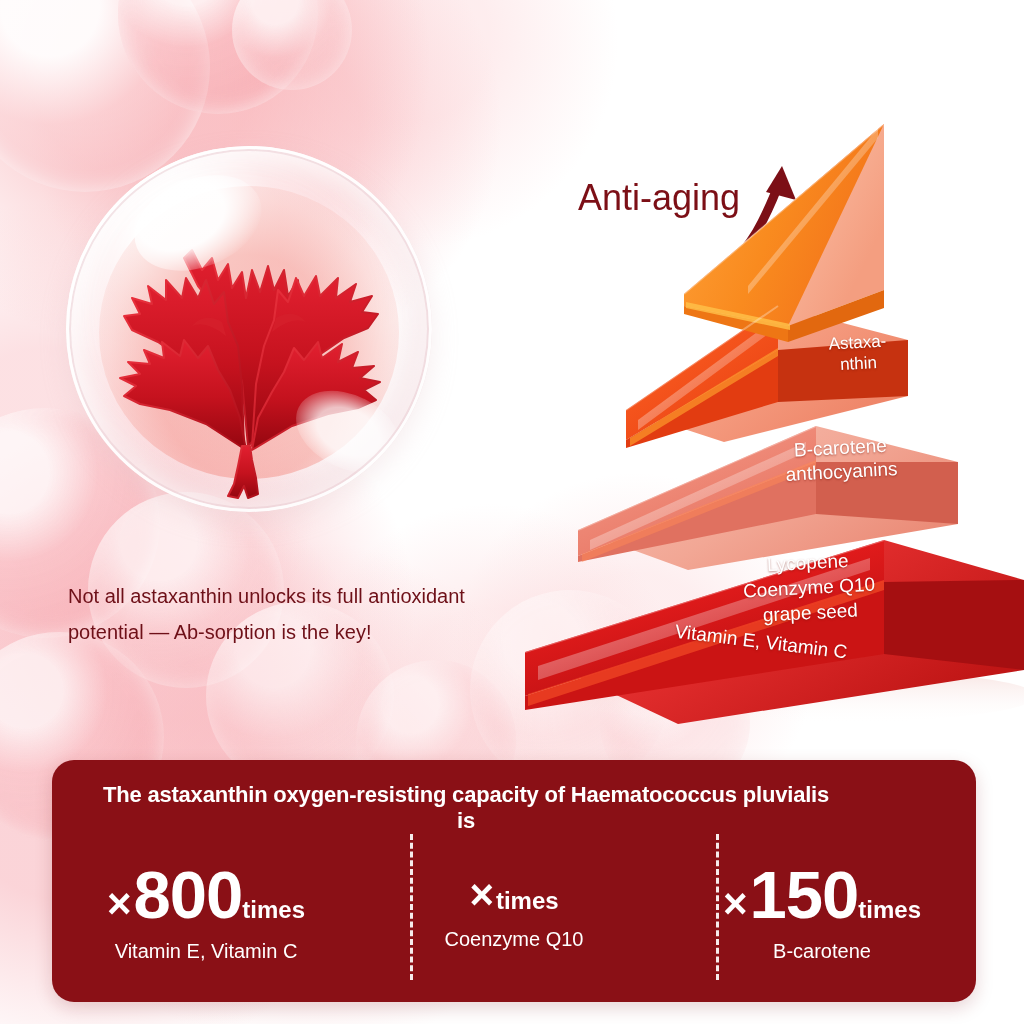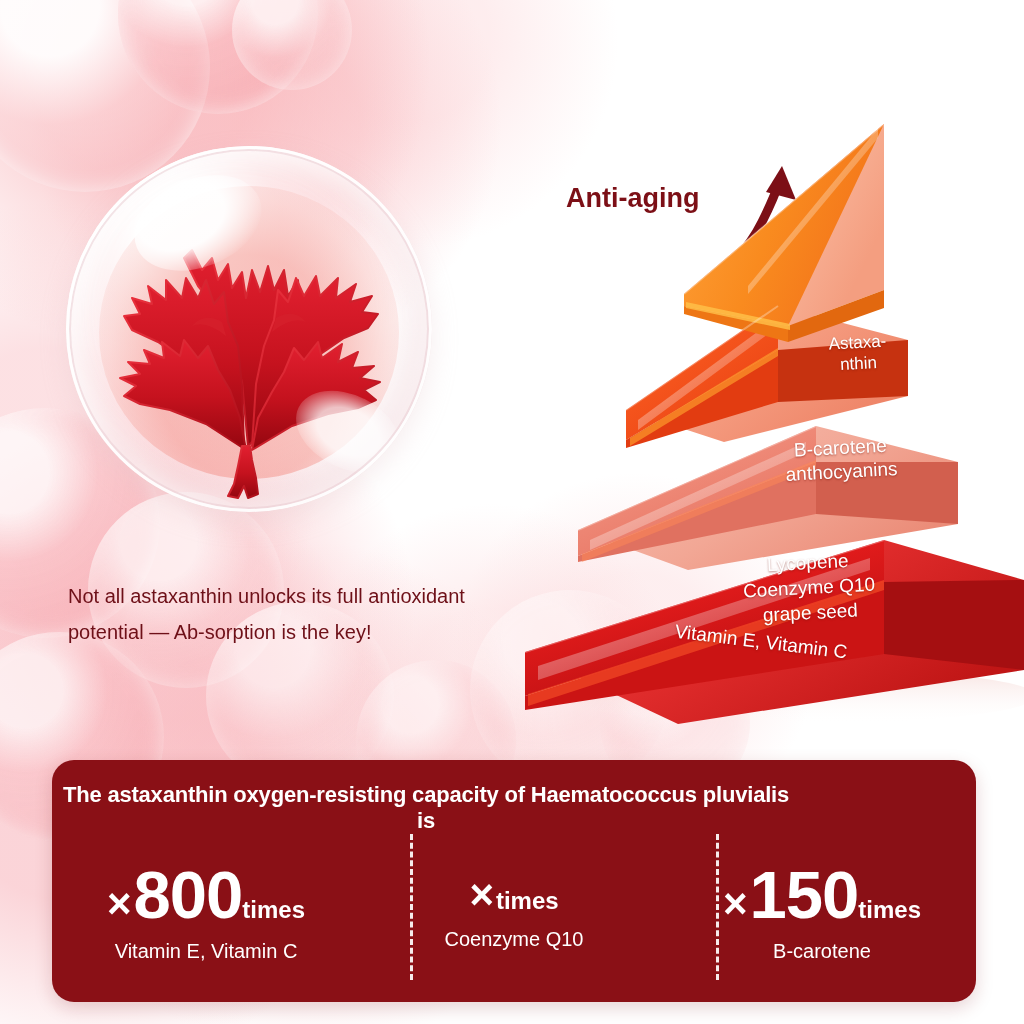--- a/index.html
+++ b/index.html
@@ -52,38 +52,38 @@
   .algae{position:absolute;left:0;top:0;width:366px;height:366px;}
 
   
   .title{position:absolute;left:80px;top:34px;width:880px;
     font-size:46px;font-weight:bold;color:#7C0F16;letter-spacing:-.4px;
     text-shadow:1px 1px 0 rgba(255,255,255,.35);}
   .lede{position:absolute;left:68px;top:578px;width:450px;
     font-size:20px;line-height:36px;color:#6E1018;}
 
   
-  .aa-label{position:absolute;left:566px;top:182px;width:186px;text-align:left;
-    font-size:27px;line-height:32px;font-weight:bold;color:#7C0F16;}
+  .aa-label{position:absolute;left:566px;top:182px;width:186px;text-align:center;
+    font-size:36px;line-height:32px;font-weight:normal;color:#7C0F16;}
   .aa-arrow{position:absolute;left:700px;top:160px;width:120px;height:130px;}
 
   
   .pyr{position:absolute;left:498px;top:110px;width:526px;height:650px;}
   .pyr-label{position:absolute;color:#ffffff;text-align:center;
     text-shadow:0 1px 2px rgba(120,20,10,.5);pointer-events:none;}
   .lbl-1{left:300px;top:222px;width:120px;font-size:17px;line-height:21px;transform:rotate(-3deg);}
   .lbl-2{left:248px;top:326px;width:190px;font-size:19px;line-height:24px;transform:rotate(-3deg);}
   .lbl-3{left:196px;top:440px;width:230px;font-size:19px;line-height:25px;transform:rotate(-3deg);}
   .lbl-4{left:108px;top:520px;width:310px;font-size:19px;line-height:24px;transform:rotate(7deg);}
 
   
   .banner{position:absolute;left:52px;top:760px;width:924px;height:242px;
     border-radius:22px;background:#8A1016;box-shadow:0 6px 18px rgba(120,16,22,.18);}
   .banner-title{position:absolute;left:0;top:22px;width:748px;text-align:center;
-    color:#ffffff;font-size:22px;font-weight:bold;letter-spacing:-.2px;}
+    color:#ffffff;font-size:22px;font-weight:bold;letter-spacing:-.2px;padding-left:40px;}
   .stats{position:absolute;left:0;top:72px;width:924px;height:160px;display:flex;}
   .stat{flex:1;position:relative;display:flex;flex-direction:column;align-items:center;justify-content:center;}
   .stat-num{display:flex;align-items:baseline;justify-content:center;color:#fff;white-space:nowrap;}
   .stat-x{font-size:42px;font-weight:bold;line-height:1;margin-right:2px;}
   .stat-val{font-size:67px;font-weight:bold;line-height:1;letter-spacing:-1px;}
   .stat-times{font-size:24px;font-weight:bold;margin-left:0;}
   .stat-cap{margin-top:12px;color:#fff;font-size:20px;}
   .divider{position:absolute;top:74px;width:0;height:146px;
     border-left:3px dashed rgba(255,255,255,.92);}
   .div-1{left:358px;}

